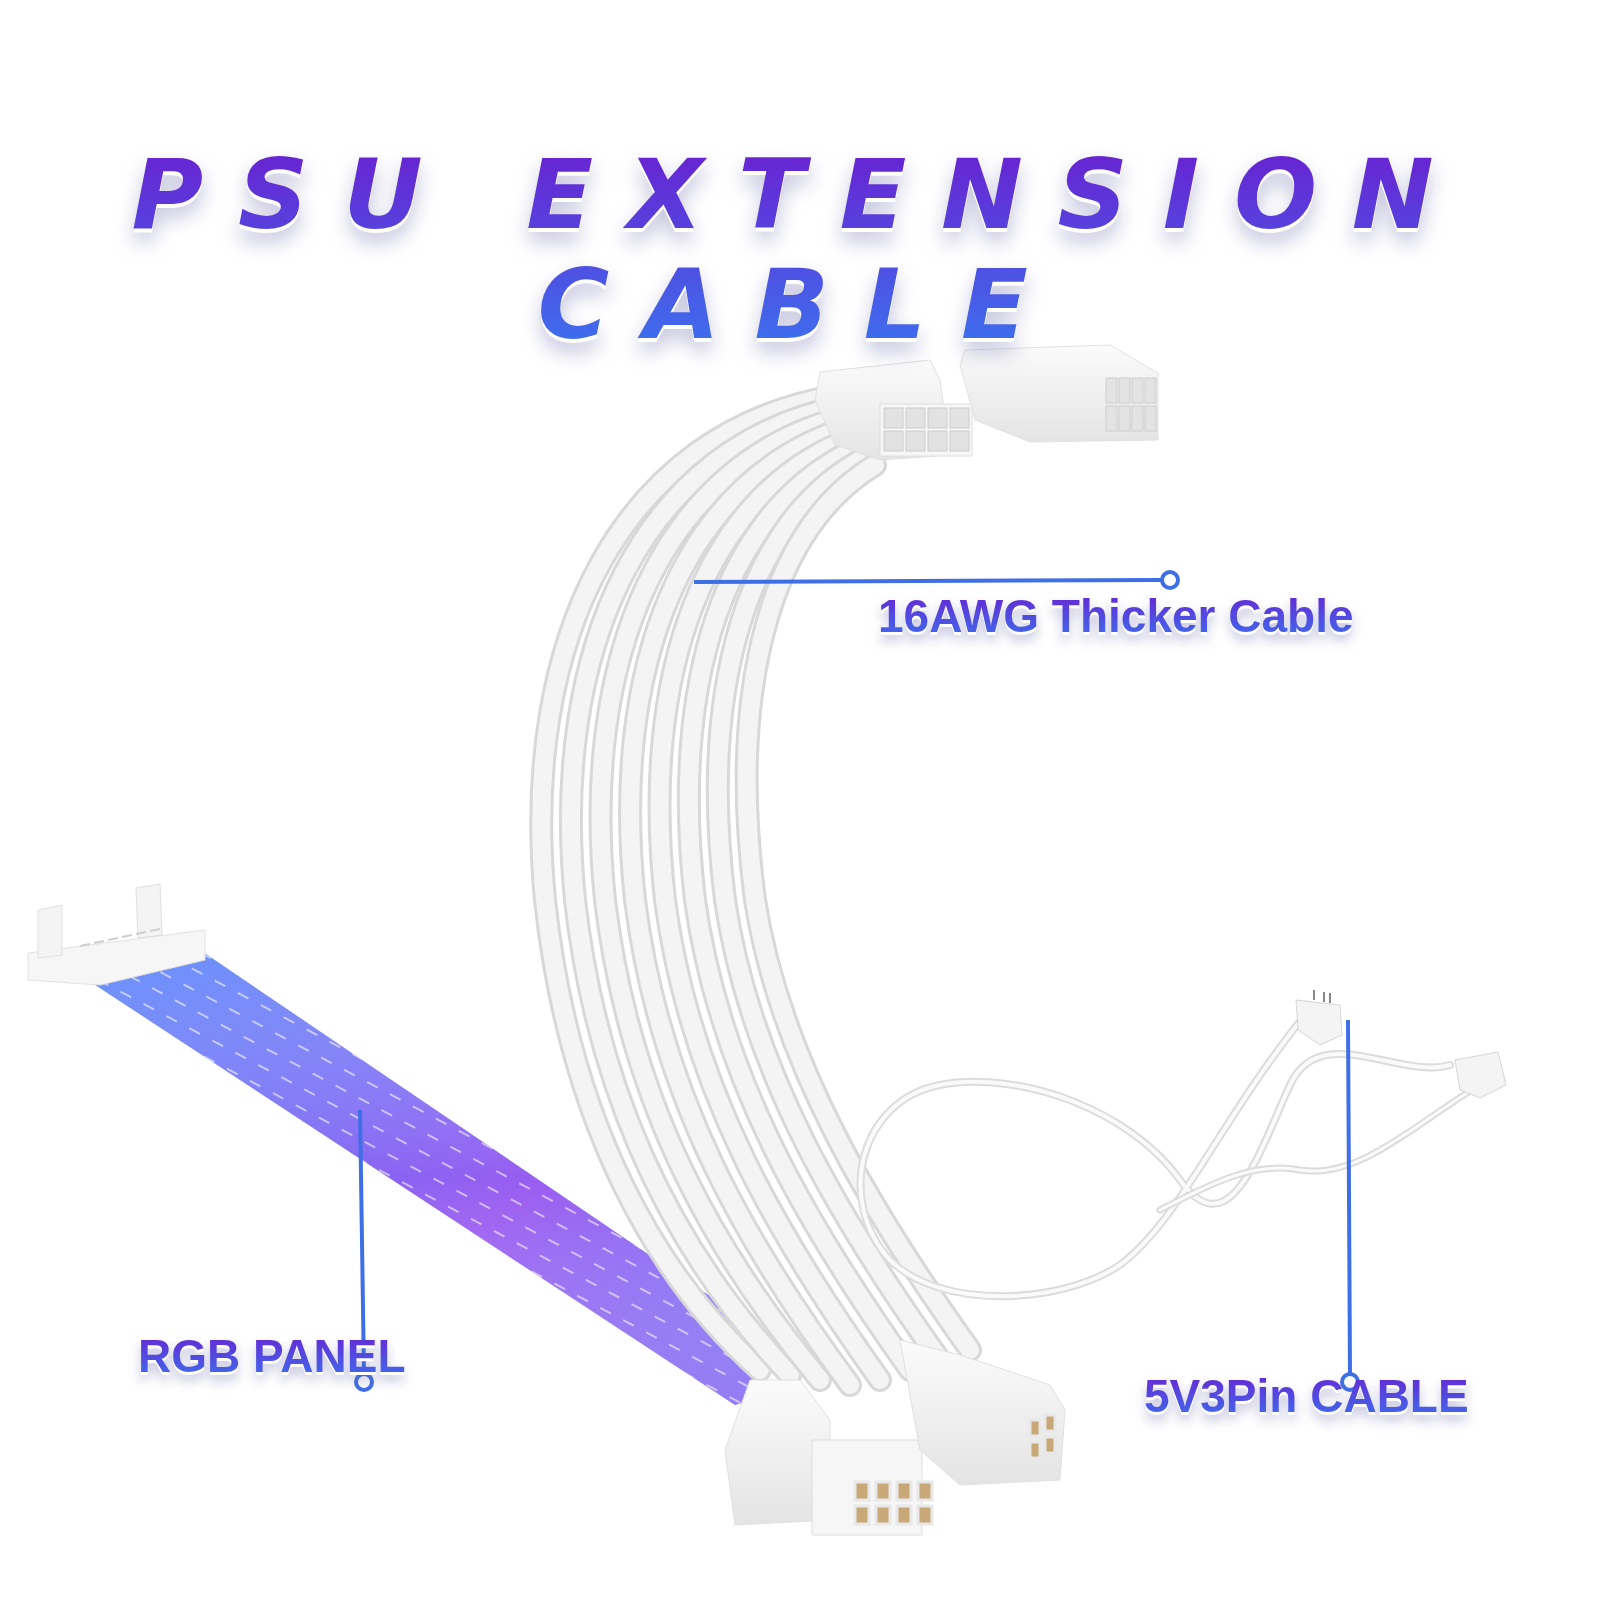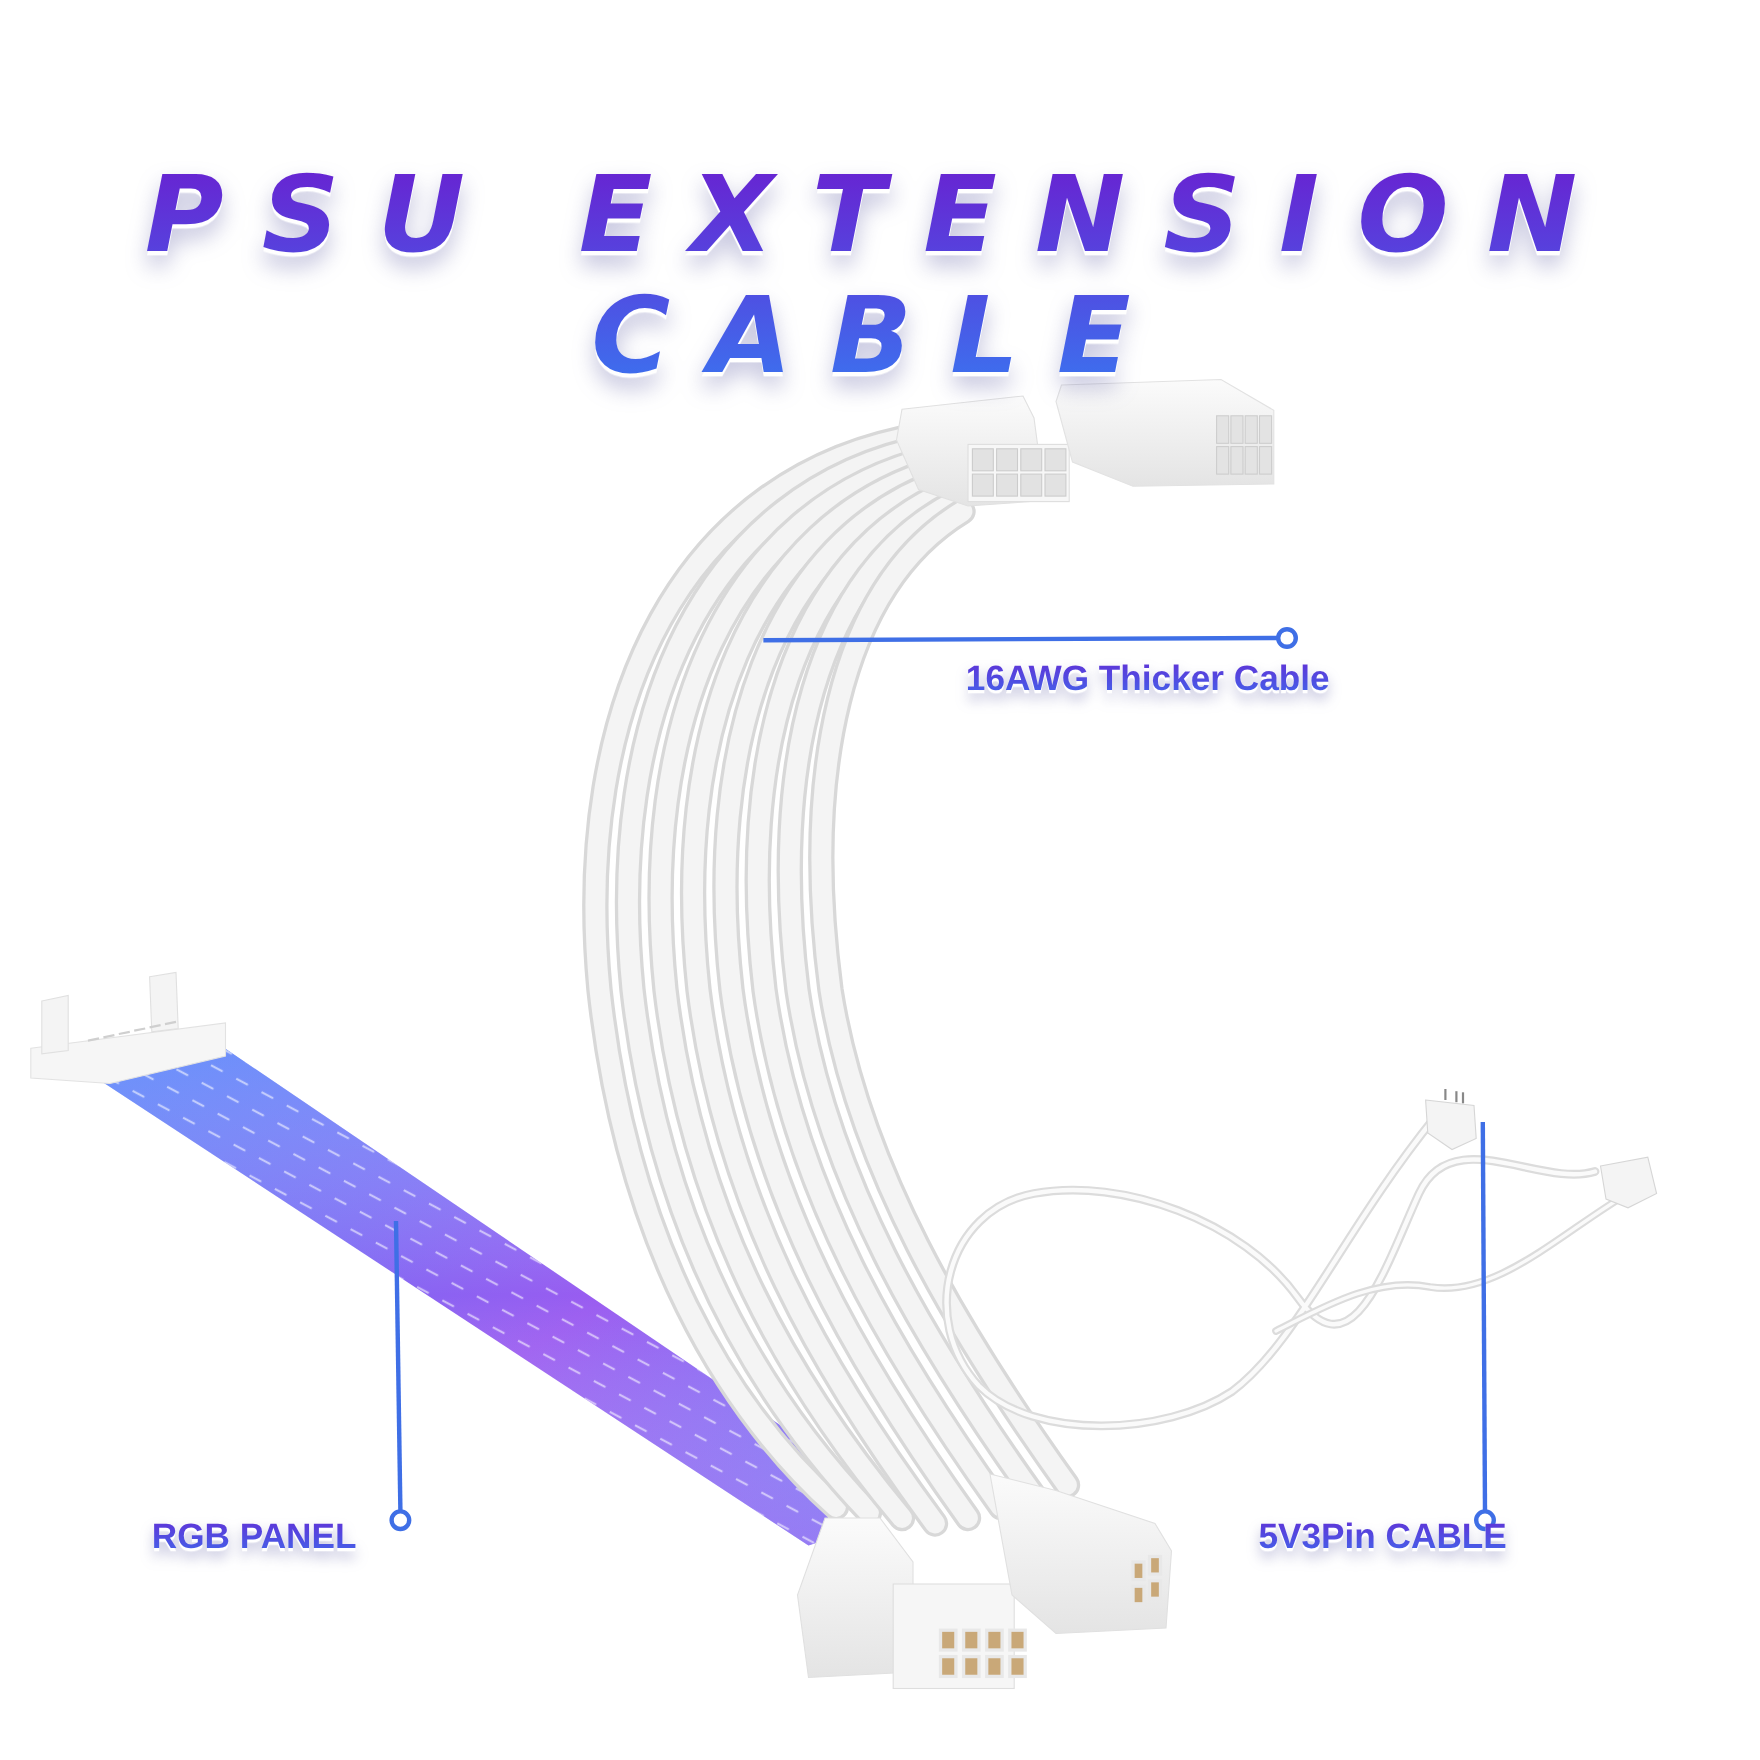--- a/index.html
+++ b/index.html
@@ -10,28 +10,28 @@
     font-family:"DejaVu Sans", sans-serif; font-weight:bold; font-style:italic;
     font-size:96px; letter-spacing:34px; line-height:110px;
     color:#4a5cf0;
     background:linear-gradient(180deg,#6a1fd0 0%,#3a74f0 100%);
     -webkit-background-clip:text; background-clip:text; -webkit-text-fill-color:transparent;
     filter: drop-shadow(0 4px 0 #ffffff) drop-shadow(0 10px 10px rgba(90,90,160,0.35));
     transform: scaleX(1.02);
   }
   .label {
     position:absolute; font-family:"Liberation Sans", sans-serif; font-weight:bold;
-    font-size:32px; line-height:56px; white-space:nowrap;
+    font-size:46px; line-height:56px; white-space:nowrap;
     background:linear-gradient(180deg,#6a1fd0 0%,#3a74f0 100%);
     -webkit-background-clip:text; background-clip:text; -webkit-text-fill-color:transparent;
     filter: drop-shadow(0 3px 0 #ffffff) drop-shadow(0 6px 6px rgba(90,90,160,0.35));
     text-align: right;
   }
   .lbl-awg { left:878px; top:588px; }
-  .lbl-rgb { left:138px; top:1368px; }
+  .lbl-rgb { left:138px; top:1328px; }
   .lbl-sync { left:1144px; top:1368px; }
   svg { position:absolute; left:0; top:0; }
 </style>
 </head>
 <body>
 
 <div class="stage">
 
   <svg width="1600" height="1600" viewBox="0 0 1600 1600">
     <defs>

